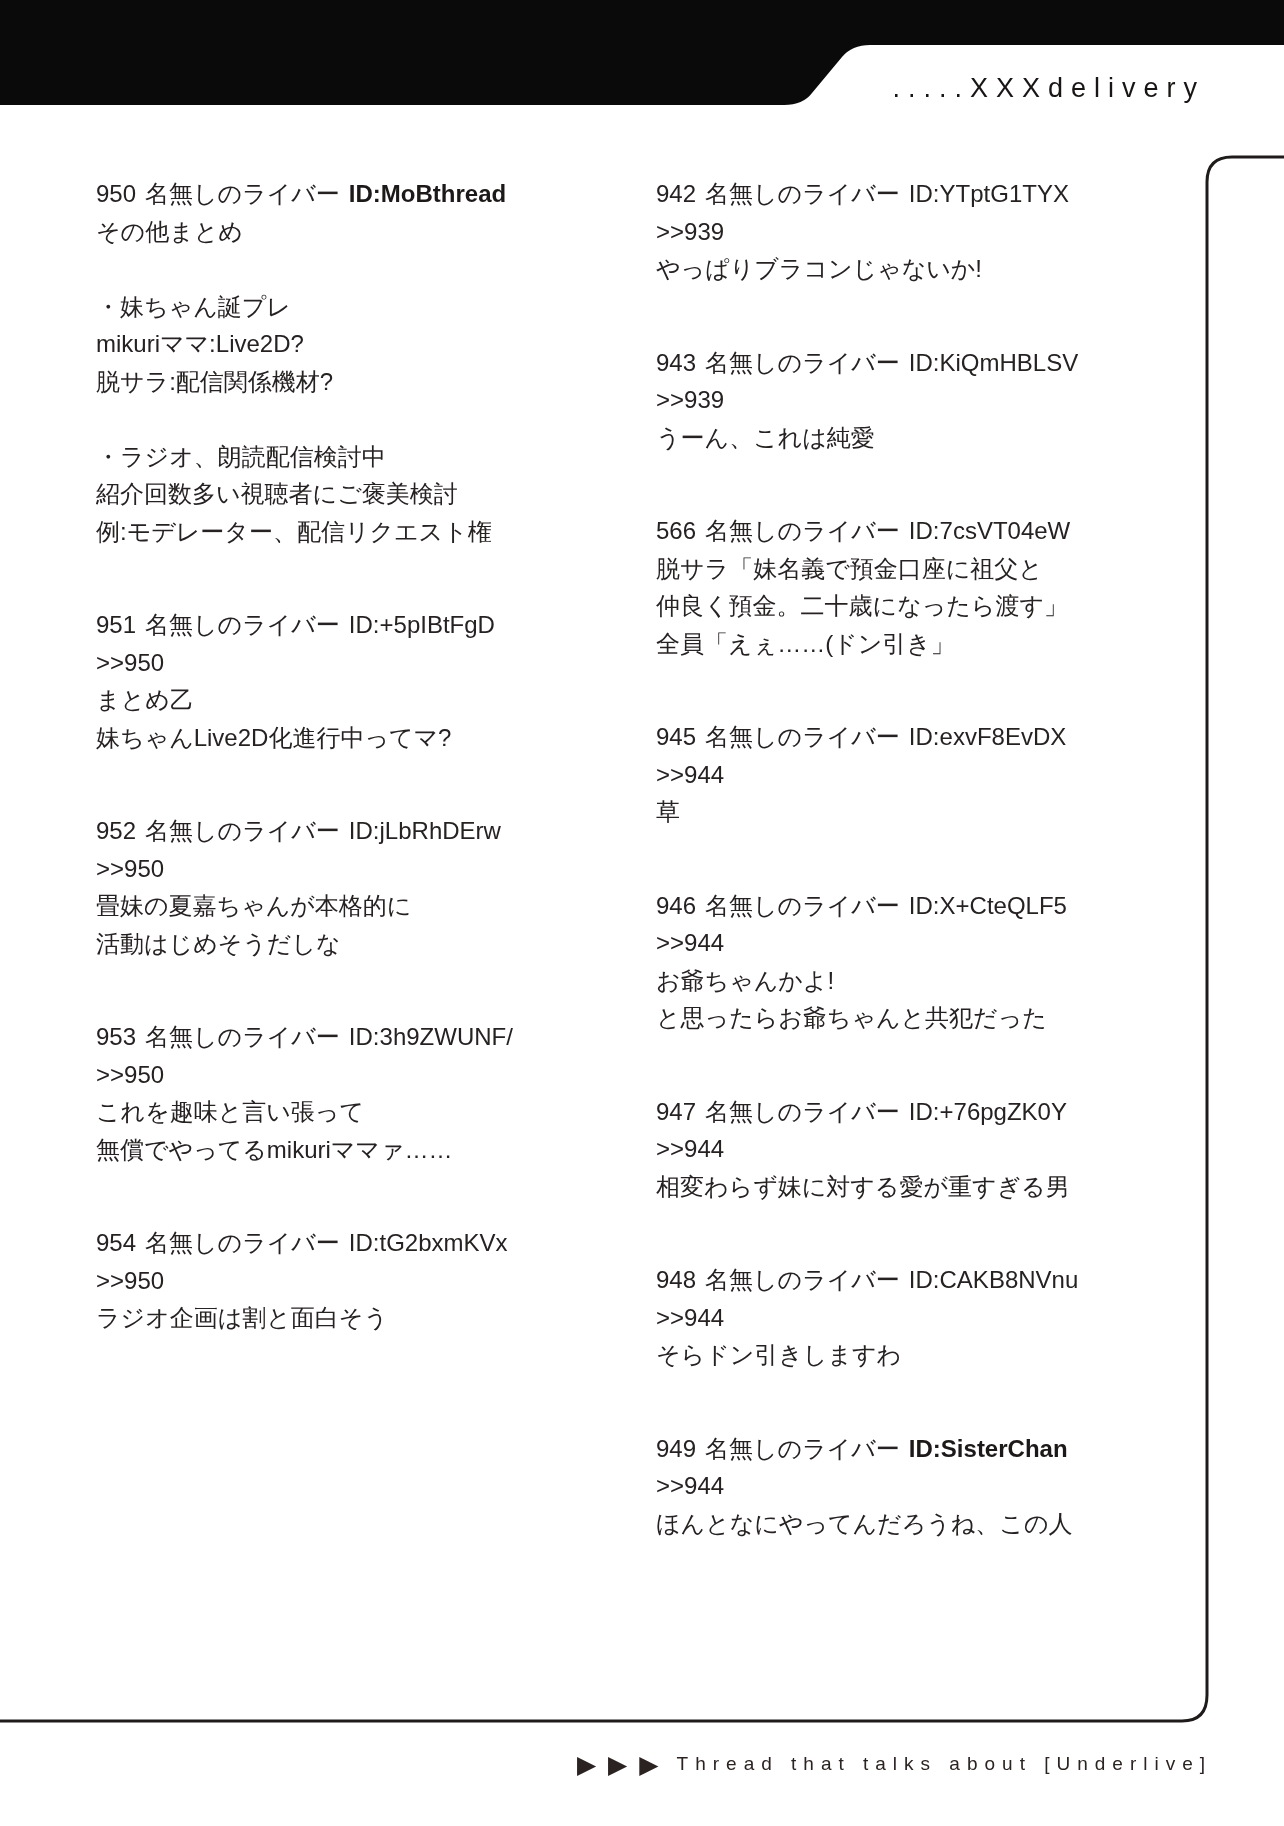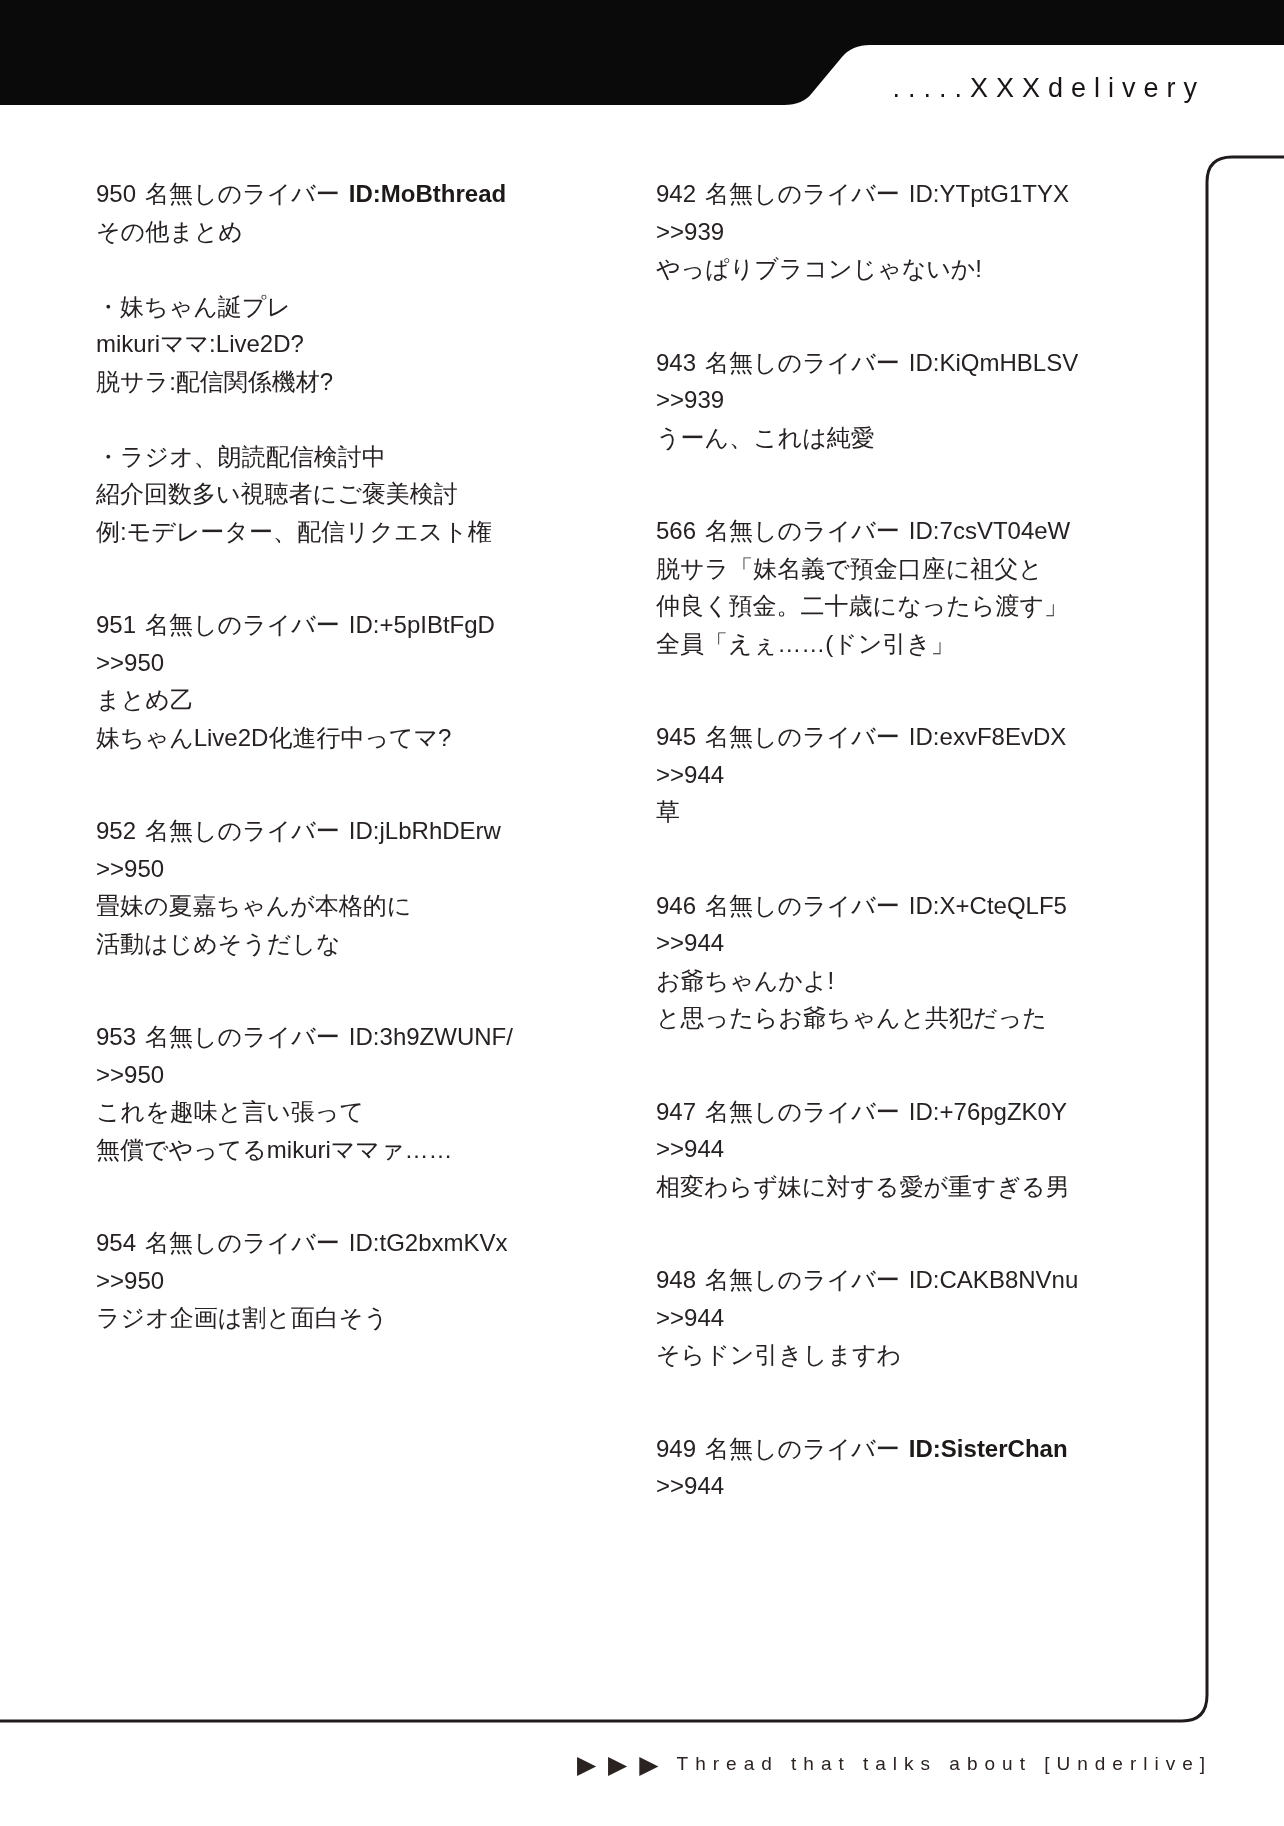--- a/index.html
+++ b/index.html
@@ -155,20 +155,21 @@
     <div>
         <div class="line">&gt;&gt;944</div>
         <div class="line">そらドン引きしますわ</div>
       </div>
   </div>
 
   <div class="post">
     <div class="line post-header"><span>949</span><span>名無しのライバー</span><span class="bold">ID:SisterChan</span></div>
     <div>
         <div class="line">&gt;&gt;944</div>
+        <div class="line">ほんとなにやってんだろうね、この人</div>
       </div>
   </div>
 </div>
 
 <div class="footer">
   <span class="arrows">▶▶▶</span>
   <span class="footer-label">Thread that talks about [Underlive]</span>
 </div>
 
 </body></html>

